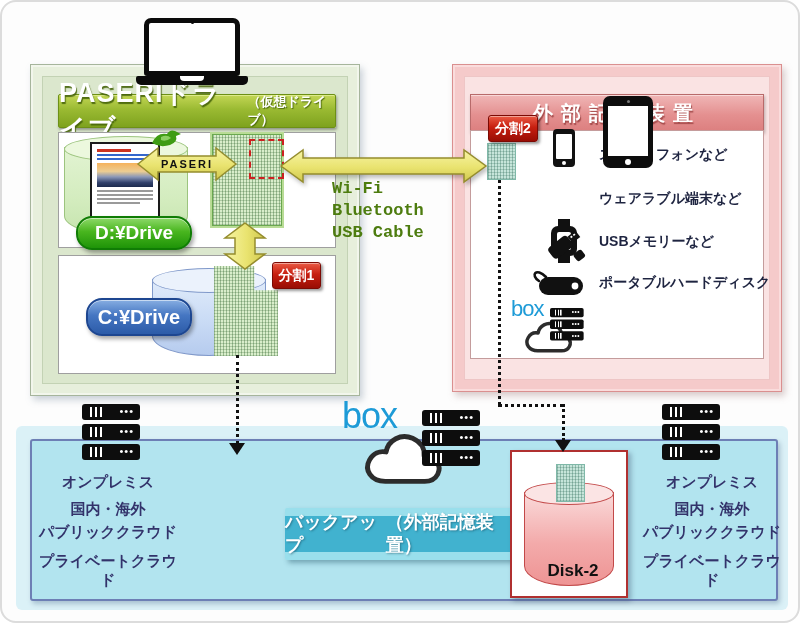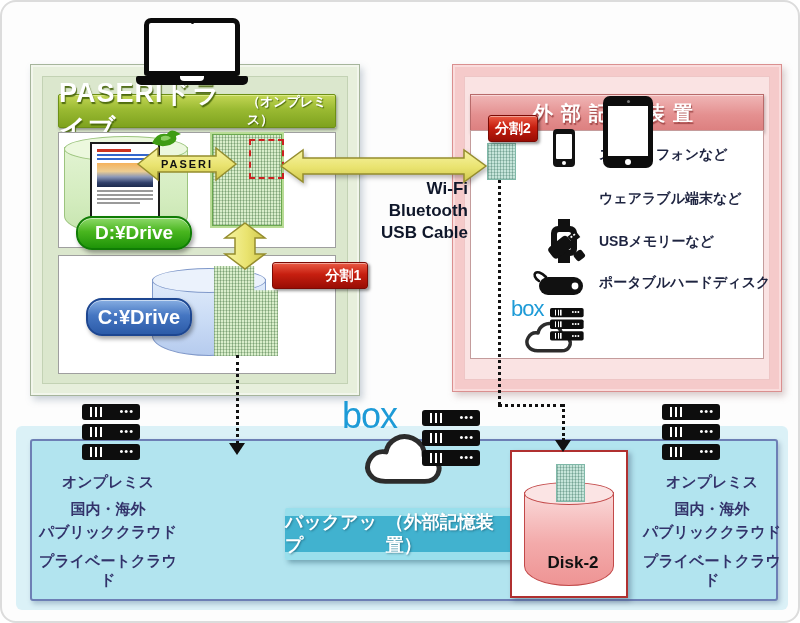--- a/index.html
+++ b/index.html
@@ -49,21 +49,21 @@
     box-shadow:2px 3px 4px rgba(0,0,0,.35), inset 0 1px 0 rgba(255,255,255,.55);}
   #d-label{left:74px;top:214px;width:112px;height:30px;font-size:19px;background:linear-gradient(180deg,#8ed96a,#49b61f 45%,#1f9408);border:2px solid #107c05;}
   #c-label{left:84px;top:296px;width:102px;height:34px;font-size:20px;background:linear-gradient(180deg,#87aee2,#4576c2 45%,#2c5ba8);border:2px solid #1d4690;}
   
   #doc{left:88px;top:140px;width:70px;height:86px;background:#fff;border:2px solid #1a1a1a;padding:3px 2px;box-sizing:border-box;}
   .doc-line{height:2px;background:#9a9a9a;margin:2px 3px;}
   .doc-line.red{background:#cc3322;height:3px;width:55%;}
   .doc-line.blue{background:#3366cc;}
   #doc-photo{height:24px;margin:3px 3px;background:linear-gradient(180deg,#f5b25c 0%,#eccd92 35%,#8a97b8 58%,#31406b 82%,#1d2b4e 100%);}
   
-  #conn{left:330px;top:176px;width:136px;text-align:right;color:#0f172a;font-weight:bold;font-size:17px;line-height:22px;}
+  #conn{left:330px;top:176px;width:136px;text-align:left;color:#4d7c0f;font-weight:bold;font-size:17px;line-height:22px;font-family:Liberation Mono, monospace;}
   
   #halo{left:14px;top:424px;width:772px;height:184px;background:#dbf1f7;border-radius:6px;}
   #band{left:28px;top:437px;width:744px;height:158px;background:#b2e4ef;border:2px solid #6d7fb5;border-radius:3px;
     box-shadow:2px 3px 5px rgba(90,120,150,.4);}
   .onprem{width:152px;color:#33336b;font-weight:bold;font-size:15px;text-align:center;}
   .onprem div{position:absolute;left:0;right:0;}
   
   .diskbox{background:#fff;box-shadow:3px 3px 5px rgba(60,80,110,.4);}
   #disk1-box{left:182px;top:450px;width:114px;height:141px;border:2px solid #33446e;}
   #disk2-box{left:508px;top:448px;width:114px;height:144px;border:2px solid #b03030;}
@@ -114,21 +114,21 @@
 <div id="canvas">
 
   <div class="abs z1" id="halo"></div>
   <div class="abs z1" id="band"></div>
 
   <div class="abs panel-green z2">
     <div class="panel-green-inner"></div>
   </div>
   <div class="abs hdr-green z3">
     <span class="big">PASERIドライブ</span>
-    <span class="small">（オンプレミス）</span>
+    <span class="small">（仮想ドライブ）</span>
   </div>
 
   <div class="abs whitebox z3" id="boxA"></div>
 
   <div class="abs cyl z3" style="left:62px;top:134px;width:124px;height:100px;">
     <div class="body" style="top:11px;background:linear-gradient(180deg,#e2f3d2,#d3ecbe 60%,#c6e4ae);border:1.5px solid #9cc47e;"></div>
     <div class="top" style="height:24px;background:#ecf8de;border:1.5px solid #9cc47e;"></div>
   </div>
 
   <div class="abs z4" id="doc">
@@ -172,21 +172,21 @@
       </defs>
     <path d="M23 2 L43 17 L33 17 L33 33 L43 33 L23 48 L3 33 L13 33 L13 17 L3 17 Z" fill="url(#g2)" stroke="#958d2e" stroke-width="1.5"></path>
   </svg>
 
   <div class="abs whitebox z3" id="boxB"></div>
   <div class="abs cyl z4" style="left:150px;top:266px;width:114px;height:88px;">
     <div class="body" style="top:11px;background:linear-gradient(180deg,#e0ebfa,#c9dbf5 55%,#b6cbee);border:1.5px solid #8099ca;"></div>
     <div class="top" style="height:23px;background:#ebf2fc;border:1.5px solid #8099ca;"></div>
   </div>
   <div class="abs cipher notched z5" style="left:212px;top:264px;width:64px;height:90px;"></div>
-  <div class="abs redbadge z6" style="left:270px;top:260px;width:47px;height:25px;padding-left:47px;">分割1</div>
+  <div class="abs redbadge z6" style="left:270px;top:260px;width:47px;height:25px;">分割1</div>
   <div class="abs drive-label z5" id="c-label">C:¥Drive</div>
 
   <div class="abs laptop-screen z4"></div>
   <div class="abs laptop-cam z5"></div>
   <div class="abs laptop-base z4"></div>
   <div class="abs laptop-notch z5"></div>
 
   <svg class="abs z6" style="left:277px;top:145px;filter:drop-shadow(2px 3px 2px rgba(0,0,0,.25));" width="209" height="38" viewBox="0 0 209 38">
     <defs>
         <linearGradient id="g3" x1="0" y1="0" x2="0" y2="1">
@@ -340,16 +340,16 @@
     <div>（外部記憶装置）</div>
   </div>
 
 
   <div class="abs diskbox z3" id="disk2-box">
     <div class="cyl" style="left:12px;top:30px;width:90px;height:104px;">
       <div class="body" style="top:10px;background:linear-gradient(180deg,#fadada,#f3aaaa 55%,#ee9494);border:1.5px solid #c24848;"></div>
       <div class="top" style="height:21px;background:#fbe4e4;border:1.5px solid #c24848;"></div>
     </div>
     <div class="cipher-cyan" style="position:absolute;left:44px;top:12px;width:27px;height:36px;border:1px solid #7fb8a8;"></div>
-    <div class="diskname" style="top:101px;padding-left:8px;">Disk-2</div>
+    <div class="diskname" style="top:109px;padding-left:8px;">Disk-2</div>
   </div>
 
 </div>
 
 </body></html>

